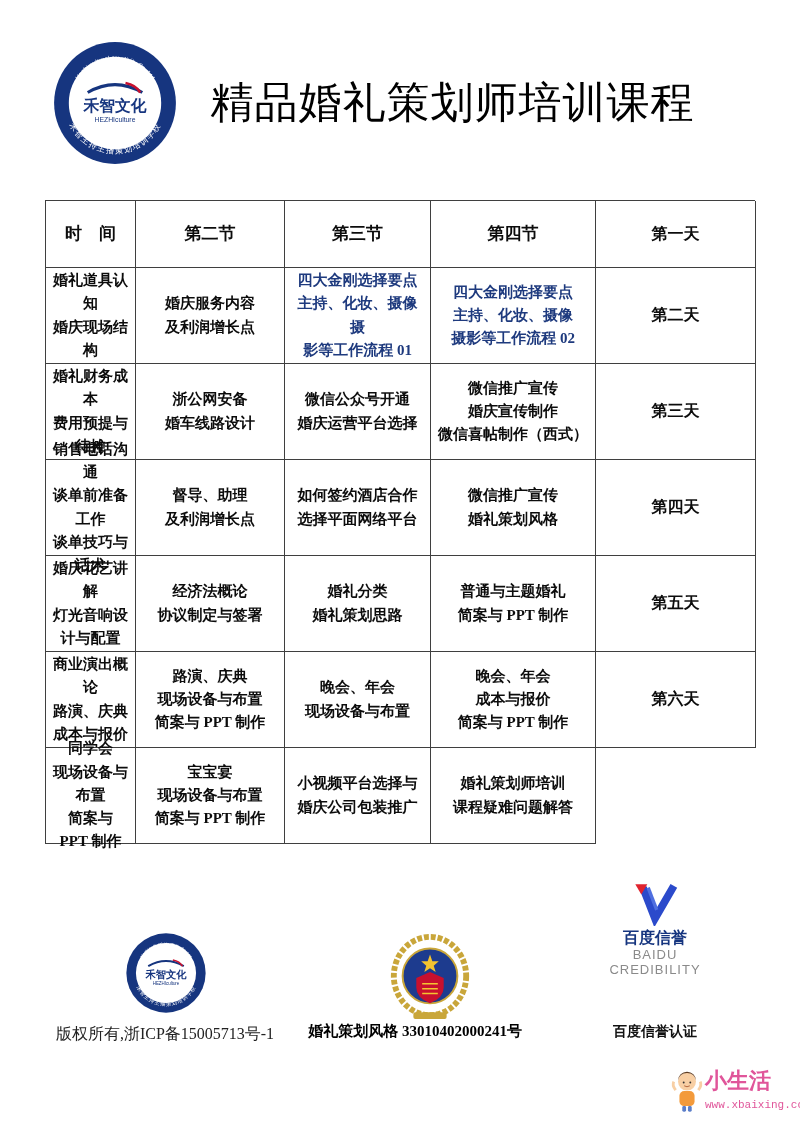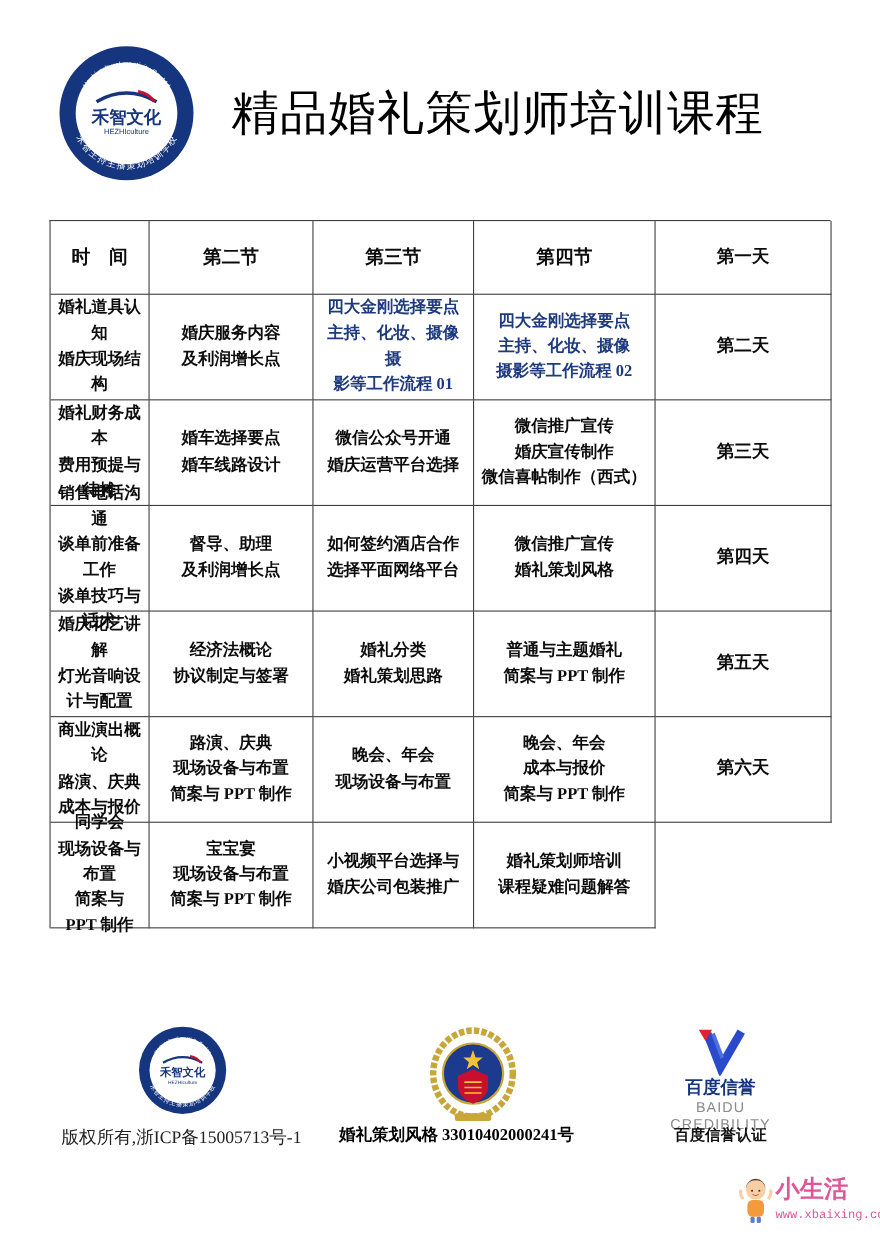--- a/index.html
+++ b/index.html
@@ -22,21 +22,21 @@
           text-align:center; padding:4px 6px; color:#0c0c0c; }
   .cell .txt { white-space:pre-line; line-height:1.55; }
   .cell.head { font-size:17px; font-weight:bold; }
   .cell.time { font-size:16px; font-weight:bold; }
   .cell.body { font-size:15px; font-weight:600; }
   .cell.blue { color:var(--highlight-cell-text, #1e3a7e); }
 
   
   .hz-logo-bottom { position:absolute; left:125px; top:932px; width:82px; height:82px; }
   .police-badge   { position:absolute; left:386px; top:928px; width:88px; height:94px; }
-  .baidu-block    { position:absolute; left:595px; top:932px; width:120px; text-align:center; }
+  .baidu-block    { position:absolute; left:595px; top:880px; width:120px; text-align:center; }
   .baidu-v        { width:48px; height:46px; display:block; margin:0 auto 2px; }
   .baidu-cn       { font-size:16px; font-weight:bold; color:var(--logo-blue,#16357f); line-height:1.2; }
   .baidu-en       { font-size:13px; color:#8a8a8a; letter-spacing:1px; font-family:"Liberation Sans",sans-serif; }
 
   
   .copyright-text { position:absolute; left:55px; top:1024px; width:220px; text-align:center;
                     font-size:16px; color:#222; }
   .police-text    { position:absolute; left:285px; top:1022px; width:260px; text-align:center;
                     font-size:15px; font-weight:bold; color:#000; }
   .baidu-cert     { position:absolute; left:595px; top:1023px; width:120px; text-align:center;
@@ -113,21 +113,21 @@
       </div>
 
     <div class="cell time">
         <span class="txt">第二天</span>
       </div>
     <div class="cell body">
         <span class="txt">婚礼财务成本
 费用预提与待摊</span>
       </div>
     <div class="cell body">
-        <span class="txt">婚车选择要点
+        <span class="txt">浙公网安备
 婚车线路设计</span>
       </div>
     <div class="cell body">
         <span class="txt">微信公众号开通
 婚庆运营平台选择</span>
       </div>
     <div class="cell body">
         <span class="txt">微信推广宣传
 婚庆宣传制作
 微信喜帖制作（西式）</span>

